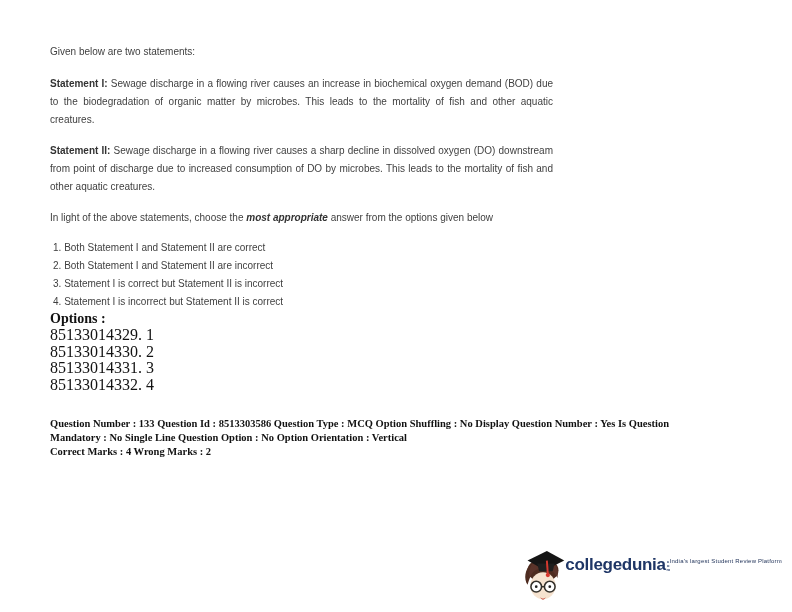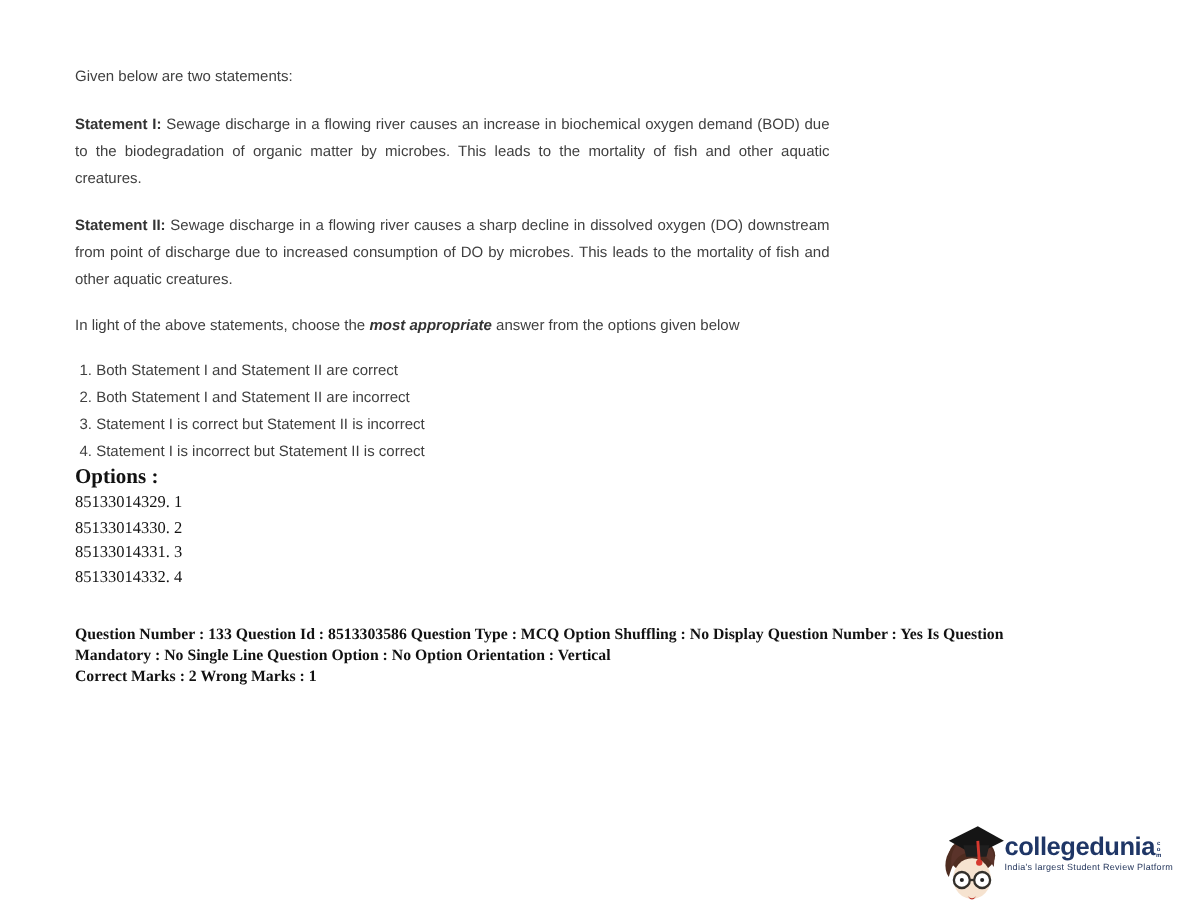--- a/index.html
+++ b/index.html
@@ -18,21 +18,21 @@
   .intro { margin-bottom: 14px; }
   .para { width: 503px; text-align: justify; }
   .statement { margin-bottom: 13px; }
   .statement .stmt-label { font-weight: bold; color: #333333; }
   .closing { margin-bottom: 12px; }
   .closing .emph { font-weight: bold; font-style: italic; color: #333333; }
   ul.answer-list { list-style: none; margin: 0; padding: 0 0 0 3px; }
   ul.answer-list li { font-size: 10px; line-height: 18px; color: #3f3f3f; }
   .serif-block { font-family: "Liberation Serif", serif; color: #121212; }
   .options-heading { font-weight: bold; font-size: 14px; line-height: 16px; }
-  .option-id { font-size: 11px; line-height: 16.5px; }
+  .option-id { font-size: 16px; line-height: 16.5px; }
   .metadata {
     margin-top: 24px;
     width: 668px;
     font-family: Liberation Serif, serif;
     font-weight: bold;
     font-size: 10.5px;
     line-height: 14px;
     color: #121212;
   }
   .marks-line {
@@ -45,21 +45,21 @@
   }
   
   .logo {
     position: absolute;
     right: 6px;
     bottom: 6px;
     display: flex;
     align-items: flex-start;
   }
   .logo-mascot { width: 52px; height: 58px; margin-right: -4px; margin-top: 2px; }
-  .logo-textcol { display: flex; flex-direction: column; padding-top: 10px; }
+  .logo-textcol { display: flex; flex-direction: row; padding-top: 10px; }
   .brand-row { display: flex; align-items: flex-start; }
   .brand-name {
     font-family: "Liberation Sans", sans-serif;
     font-weight: bold;
     font-size: 17px;
     line-height: 18px;
     letter-spacing: -0.3px;
     color: #1f3666;
   }
   .brand-suffix {
@@ -106,21 +106,21 @@
 
   <div class="serif-block">
     <p class="options-heading">Options :</p>
     <p class="option-id">85133014329. 1</p>
     <p class="option-id">85133014330. 2</p>
     <p class="option-id">85133014331. 3</p>
     <p class="option-id">85133014332. 4</p>
   </div>
 
   <p class="metadata">Question Number : 133 Question Id : 8513303586 Question Type : MCQ Option Shuffling : No Display Question Number : Yes Is Question Mandatory : No Single Line Question Option : No Option Orientation : Vertical</p>
-  <p class="marks-line">Correct Marks : 2 Wrong Marks : 1</p>
+  <p class="marks-line">Correct Marks : 4 Wrong Marks : 2</p>
 
   <div class="logo">
     <svg class="logo-mascot" viewBox="0 0 52 60" xmlns="http://www.w3.org/2000/svg">
       <path d="M14 16 C7 22 6 32 10 38 C12 31 14 27 17 24 Z" fill="#4e2c20"></path>
       <ellipse cx="26" cy="23" rx="16" ry="12" fill="#4e2c20"></ellipse>
       <ellipse cx="26" cy="39" rx="13" ry="14" fill="#f6e3d0"></ellipse>
       <path d="M12 31 C10 18 18 10 28 12 C38 13 43 20 41 31 C37 24 34 22 30 25 C24 18 16 22 12 31 Z" fill="#5a332a"></path>
       <polygon points="10,13 30,3 48,13 28,23" fill="#151515"></polygon>
       <path d="M20 16 L38 16 L36 24 L22 24 Z" fill="#1f1f1f"></path>
       <line x1="30" y1="13" x2="31" y2="27" stroke="#d6392f" stroke-width="2"></line>

